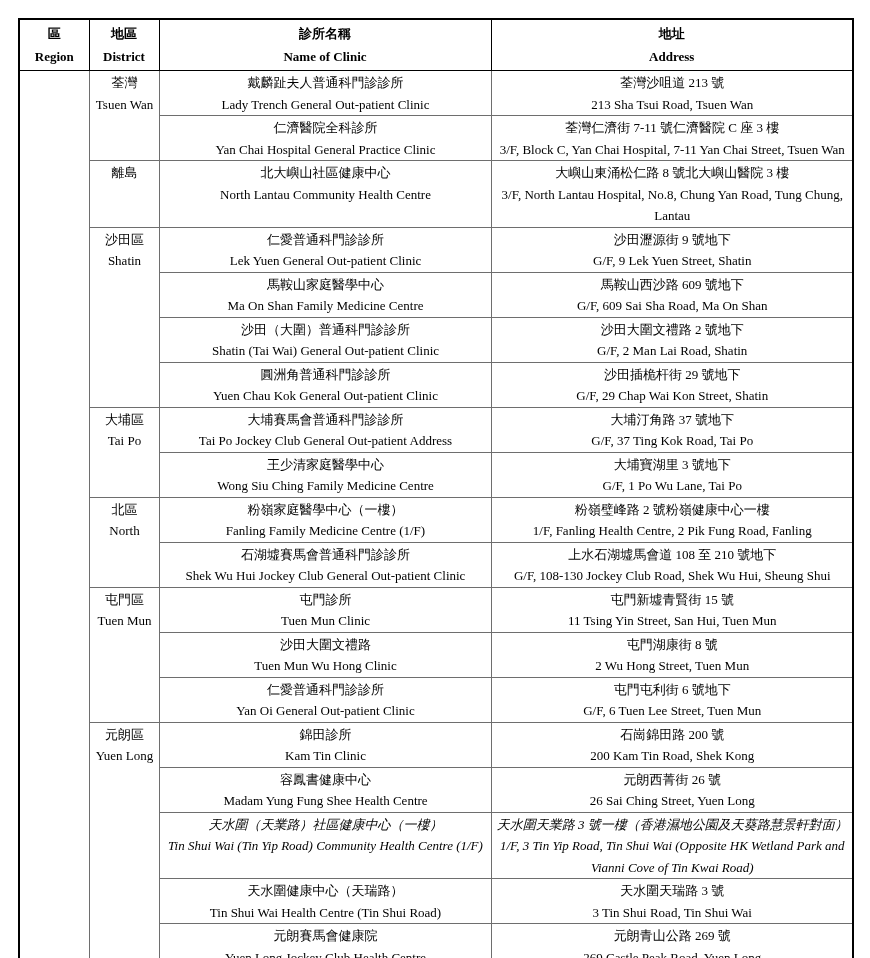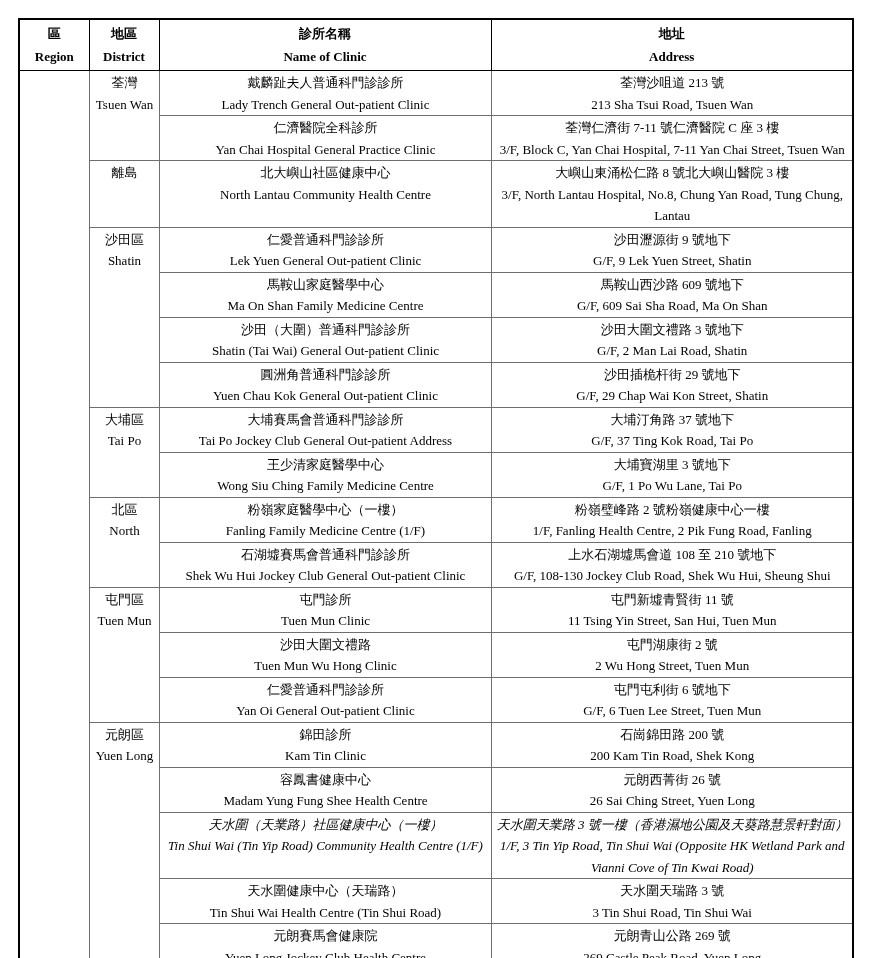--- a/index.html
+++ b/index.html
@@ -138,21 +138,21 @@
         <div class="ln">馬鞍山西沙路 609 號地下</div>
         <div class="ln">G/F, 609 Sai Sha Road, Ma On Shan</div>
       </td>
     </tr>
     <tr class="r">
       <td>
         <div class="ln">沙田（大圍）普通科門診診所</div>
         <div class="ln">Shatin (Tai Wai) General Out-patient Clinic</div>
       </td>
       <td>
-        <div class="ln">沙田大圍文禮路 3 號地下</div>
+        <div class="ln">沙田大圍文禮路 2 號地下</div>
         <div class="ln">G/F, 2 Man Lai Road, Shatin</div>
       </td>
     </tr>
     <tr class="r">
       <td>
         <div class="ln">圓洲角普通科門診診所</div>
         <div class="ln">Yuen Chau Kok General Out-patient Clinic</div>
       </td>
       <td>
         <div class="ln">沙田插桅杆街 29 號地下</div>
@@ -210,31 +210,31 @@
     <tr class="r">
       <td class="district-cell" rowspan="3">
         <div class="ln">屯門區</div>
         <div class="ln">Tuen Mun</div>
       </td>
       <td>
         <div class="ln">屯門診所</div>
         <div class="ln">Tuen Mun Clinic</div>
       </td>
       <td>
-        <div class="ln">屯門新墟青賢街 11 號</div>
+        <div class="ln">屯門新墟青賢街 15 號</div>
         <div class="ln">11 Tsing Yin Street, San Hui, Tuen Mun</div>
       </td>
     </tr>
     <tr class="r">
       <td>
         <div class="ln">沙田大圍文禮路</div>
         <div class="ln">Tuen Mun Wu Hong Clinic</div>
       </td>
       <td>
-        <div class="ln">屯門湖康街 2 號</div>
+        <div class="ln">屯門湖康街 8 號</div>
         <div class="ln">2 Wu Hong Street, Tuen Mun</div>
       </td>
     </tr>
     <tr class="r">
       <td>
         <div class="ln">仁愛普通科門診診所</div>
         <div class="ln">Yan Oi General Out-patient Clinic</div>
       </td>
       <td>
         <div class="ln">屯門屯利街 6 號地下</div>

